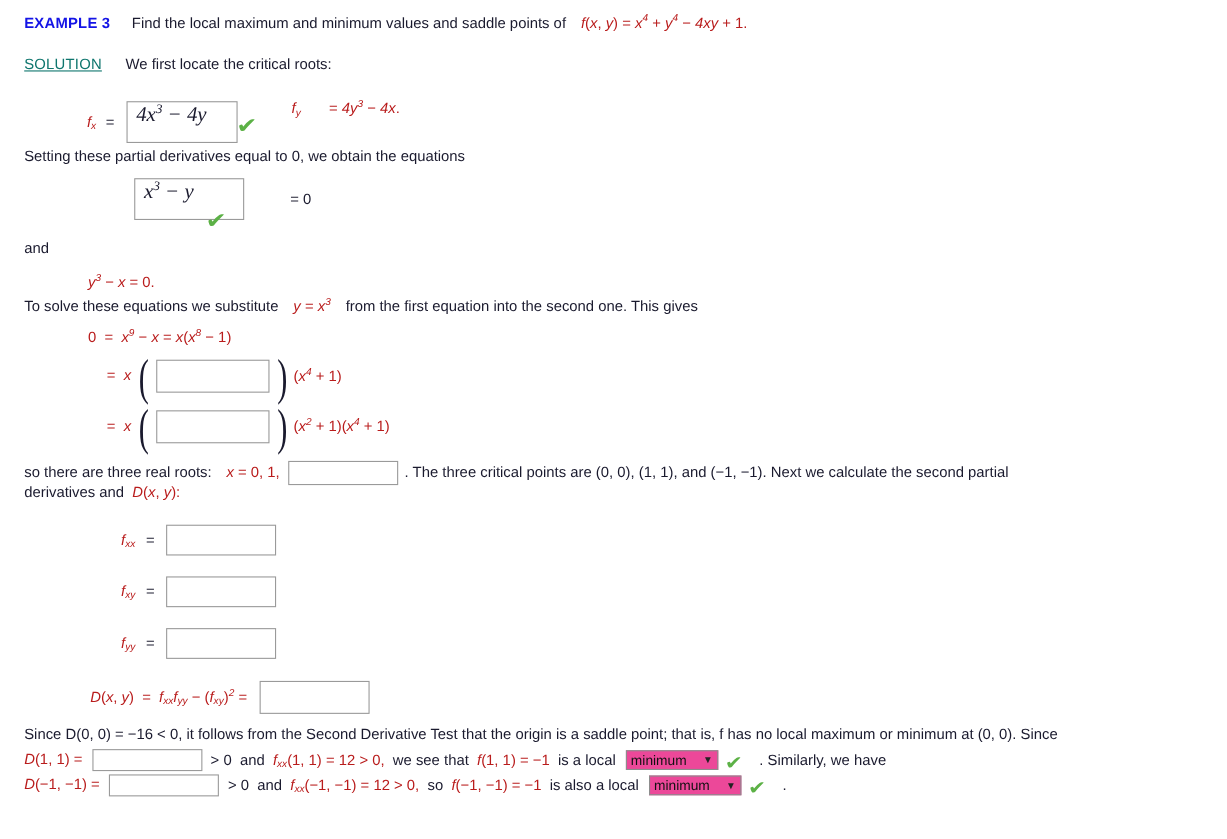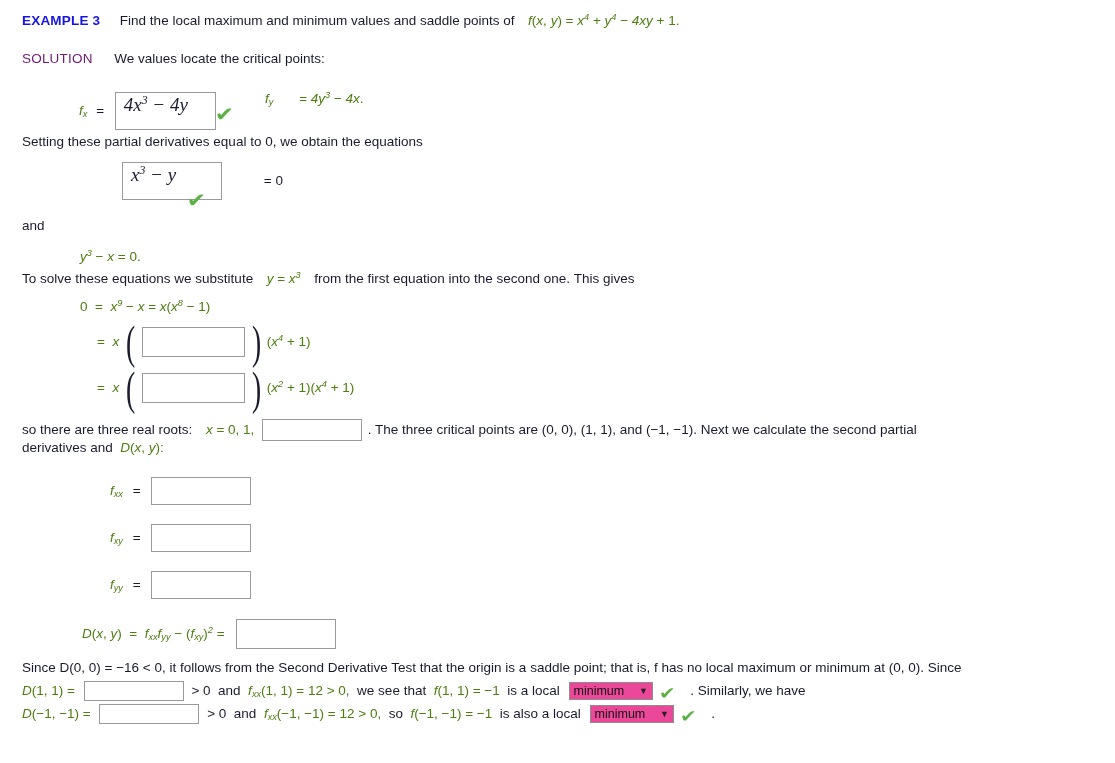--- a/index.html
+++ b/index.html
@@ -29,27 +29,28 @@
     white-space: nowrap;
     line-height: 1;
   }
   .txt { color: #1a1a2e; }
   .exlabel {
     color: #1414e6;
     font-weight: bold;
     letter-spacing: .2px;
   }
   .sollabel {
-    color: #701a75;
+    color: #0f766e;
     letter-spacing: .2px;
+    text-decoration: underline;
   }
   .mth {
     font-style: italic;
     font-family: "Liberation Sans", sans-serif;
-    color: #4d7c0f;
+    color: #b91c1c;
   }
   .up { font-style: normal; }
   sup {
     font-size: 0.68em;
     vertical-align: super;
     line-height: 0;
   }
   sub {
     font-size: 0.68em;
     vertical-align: -0.22em;
@@ -137,21 +138,21 @@
     <span class="exlabel">EXAMPLE 3</span>
     <span style="display:inline-block;width:12px;"></span>
     <span class="txt">Find the local maximum and minimum values and saddle points of</span>
     <span style="display:inline-block;width:6px;"></span>
     <span class="mth">f<span class="up">(</span>x<span class="up">, </span>y<span class="up">) = </span>x<sup>4</sup><span class="up"> + </span>y<sup>4</sup><span class="up"> − </span>4xy<span class="up"> + 1.</span></span>
   </div>
 
   <div class="row" style="left:22px; top:52px;">
     <span class="sollabel">SOLUTION</span>
     <span style="display:inline-block;width:14px;"></span>
-    <span class="txt">We values locate the critical points:</span>
+    <span class="txt">We first locate the critical roots:</span>
   </div>
 
   <div class="row" style="left:79px; top:92px;">
     <span class="mth">f<sub>x</sub></span>
     <span class="txt" style="margin-left:5px;">=</span>
     <span class="ibox ibox-filled" style="width:101px;height:38px;margin-left:7px;">
       <span>4x<sup>3</sup> − 4y</span>
     </span>
   </div>
   <span class="check" style="left:216px; top:104px;">✔</span>

